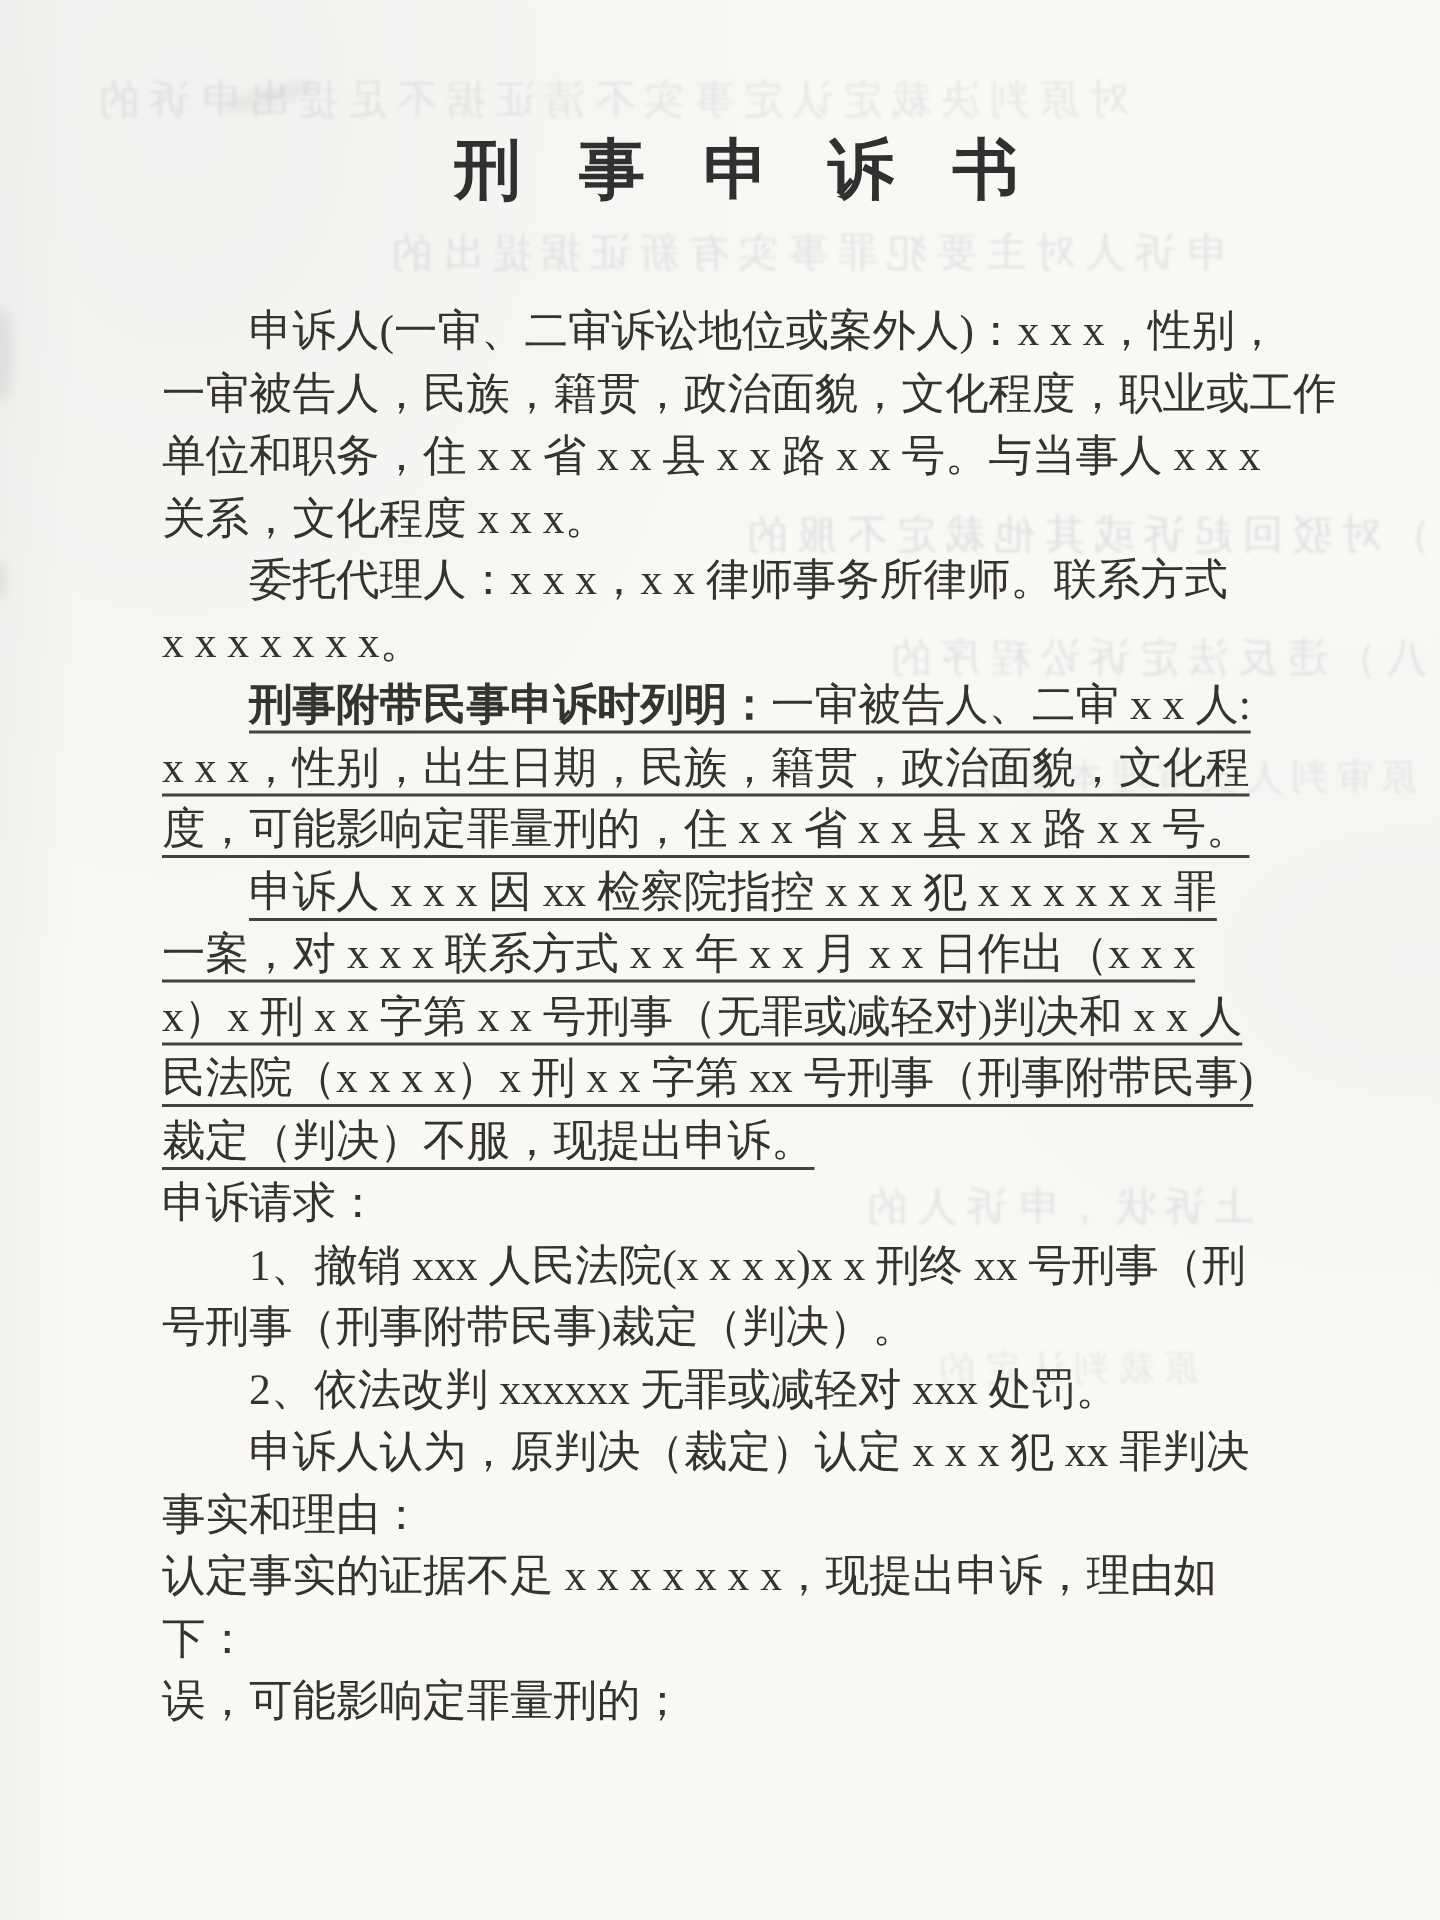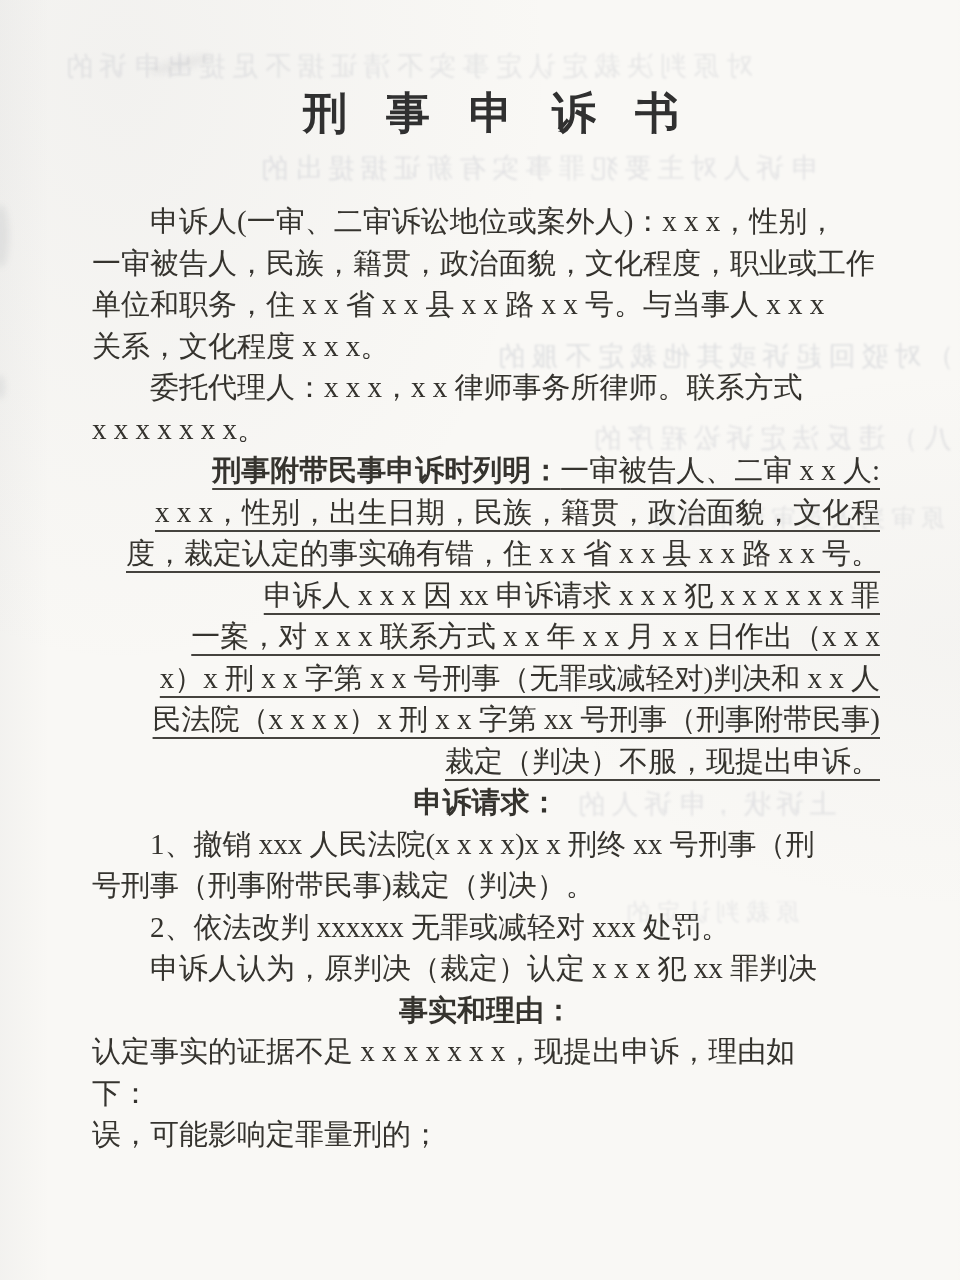--- a/index.html
+++ b/index.html
@@ -19,25 +19,25 @@
   .title{
     position:absolute;top:84px;left:0;width:100%;
     text-align:center;
     font-size:44px;font-weight:700;letter-spacing:14px;
     color:#303030;
   }
   .content{
     position:absolute;left:92px;top:201px;width:788px;
     font-size:29px;line-height:41.5px;
   }
-  .ln{white-space:nowrap;}
+  .ln{white-space:nowrap;margin-left:16px;}
   .indent{text-indent:58px;}
-  .u{text-decoration:underline;text-underline-offset:8px;text-decoration-thickness:1.5px;text-decoration-color:#45433e;text-align:right;}
+  .u{text-decoration:underline;text-underline-offset:8px;text-decoration-thickness:1.5px;text-decoration-color:#45433e;}
   .b{font-weight:700;}
-  .center{text-align:center;font-weight:700;}
+  .center{text-align:left;font-weight:400;}
   
   .ghost{
     position:absolute;
     transform:scaleX(-1);
     color:rgba(72,82,112,0.14);
     filter:blur(1.2px);
     font-size:27px;white-space:nowrap;letter-spacing:6px;
     pointer-events:none;
   }
   .g0{left:60px;top:48px;color:rgba(72,82,112,0.10);}
@@ -77,23 +77,23 @@
     <div class="ln indent">申诉人(一审、二审诉讼地位或案外人)：x x x，性别，</div>
     <div class="ln">一审被告人，民族，籍贯，政治面貌，文化程度，职业或工作</div>
     <div class="ln">单位和职务，住 x x 省 x x 县 x x 路 x x 号。与当事人 x x x</div>
     <div class="ln">关系，文化程度 x x x。</div>
 
     <div class="ln indent">委托代理人：x x x，x x 律师事务所律师。联系方式</div>
     <div class="ln">x x x x x x x。</div>
 
     <div class="ln indent u"><span class="b">刑事附带民事申诉时列明：</span><span>一审被告人、二审 x x 人:</span></div>
     <div class="ln u">x x x，性别，出生日期，民族，籍贯，政治面貌，文化程</div>
-    <div class="ln u">度，裁定认定的事实确有错，住 x x 省 x x 县 x x 路 x x 号。</div>
+    <div class="ln u">度，可能影响定罪量刑的，住 x x 省 x x 县 x x 路 x x 号。</div>
 
-    <div class="ln indent u">申诉人 x x x 因 xx 申诉请求 x x x 犯 x x x x x x 罪</div>
+    <div class="ln indent u">申诉人 x x x 因 xx 检察院指控 x x x 犯 x x x x x x 罪</div>
     <div class="ln u">一案，对 x x x 联系方式 x x 年 x x 月 x x 日作出（x x x</div>
     <div class="ln u">x）x 刑 x x 字第 x x 号刑事（无罪或减轻对)判决和 x x 人</div>
     <div class="ln u">民法院（x x x x）x 刑 x x 字第 xx 号刑事（刑事附带民事)</div>
     <div class="ln u">裁定（判决）不服，现提出申诉。</div>
 
     <div class="ln center">申诉请求：</div>
     <div class="ln indent">1、撤销 xxx 人民法院(x x x x)x x 刑终 xx 号刑事（刑</div>
     <div class="ln">号刑事（刑事附带民事)裁定（判决）。</div>
     <div class="ln indent">2、依法改判 xxxxxx 无罪或减轻对 xxx 处罚。</div>
 

